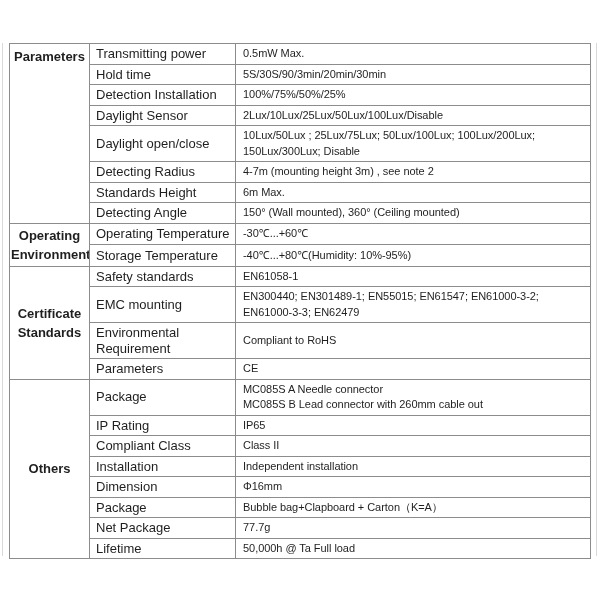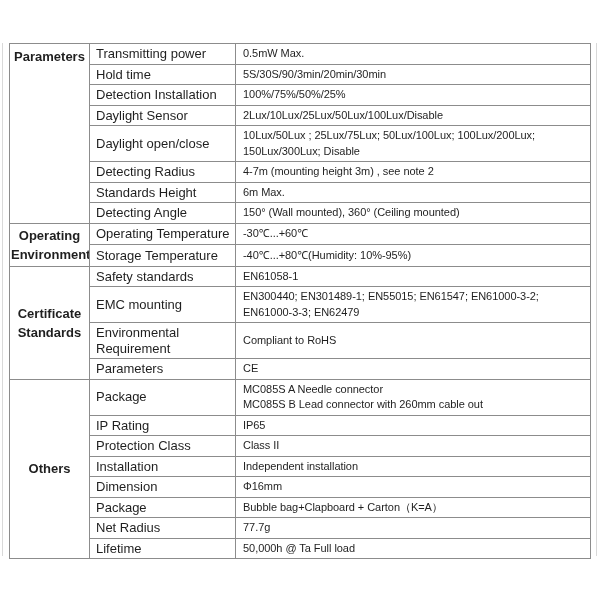--- a/index.html
+++ b/index.html
@@ -134,37 +134,37 @@
         <td class="cat" rowspan="8" data-name="category-cell-others">Others</td>
         <td class="lbl" data-name="param-name-cell">Package</td>
         <td class="val" data-name="param-value-cell">MC085S A Needle connector
 MC085S B Lead connector with 260mm cable out</td>
       </tr>
       <tr data-name="table-row">
         <td class="lbl" data-name="param-name-cell">IP Rating</td>
         <td class="val" data-name="param-value-cell">IP65</td>
       </tr>
       <tr data-name="table-row">
-        <td class="lbl" data-name="param-name-cell">Protection Class</td>
+        <td class="lbl" data-name="param-name-cell">Compliant Class</td>
         <td class="val" data-name="param-value-cell">Class II</td>
       </tr>
       <tr data-name="table-row">
         <td class="lbl" data-name="param-name-cell">Installation</td>
         <td class="val" data-name="param-value-cell">Independent installation</td>
       </tr>
       <tr data-name="table-row">
         <td class="lbl" data-name="param-name-cell">Dimension</td>
         <td class="val" data-name="param-value-cell">Φ16mm</td>
       </tr>
       <tr data-name="table-row">
         <td class="lbl" data-name="param-name-cell">Package</td>
         <td class="val" data-name="param-value-cell">Bubble bag+Clapboard + Carton（K=A）</td>
       </tr>
       <tr data-name="table-row">
-        <td class="lbl" data-name="param-name-cell">Net Radius</td>
+        <td class="lbl" data-name="param-name-cell">Net Package</td>
         <td class="val" data-name="param-value-cell">77.7g</td>
       </tr>
       <tr data-name="table-row">
         <td class="lbl" data-name="param-name-cell">Lifetime</td>
         <td class="val" data-name="param-value-cell">50,000h @ Ta Full load</td>
       </tr>
     </tbody>
 </table>
 
 </body></html>

